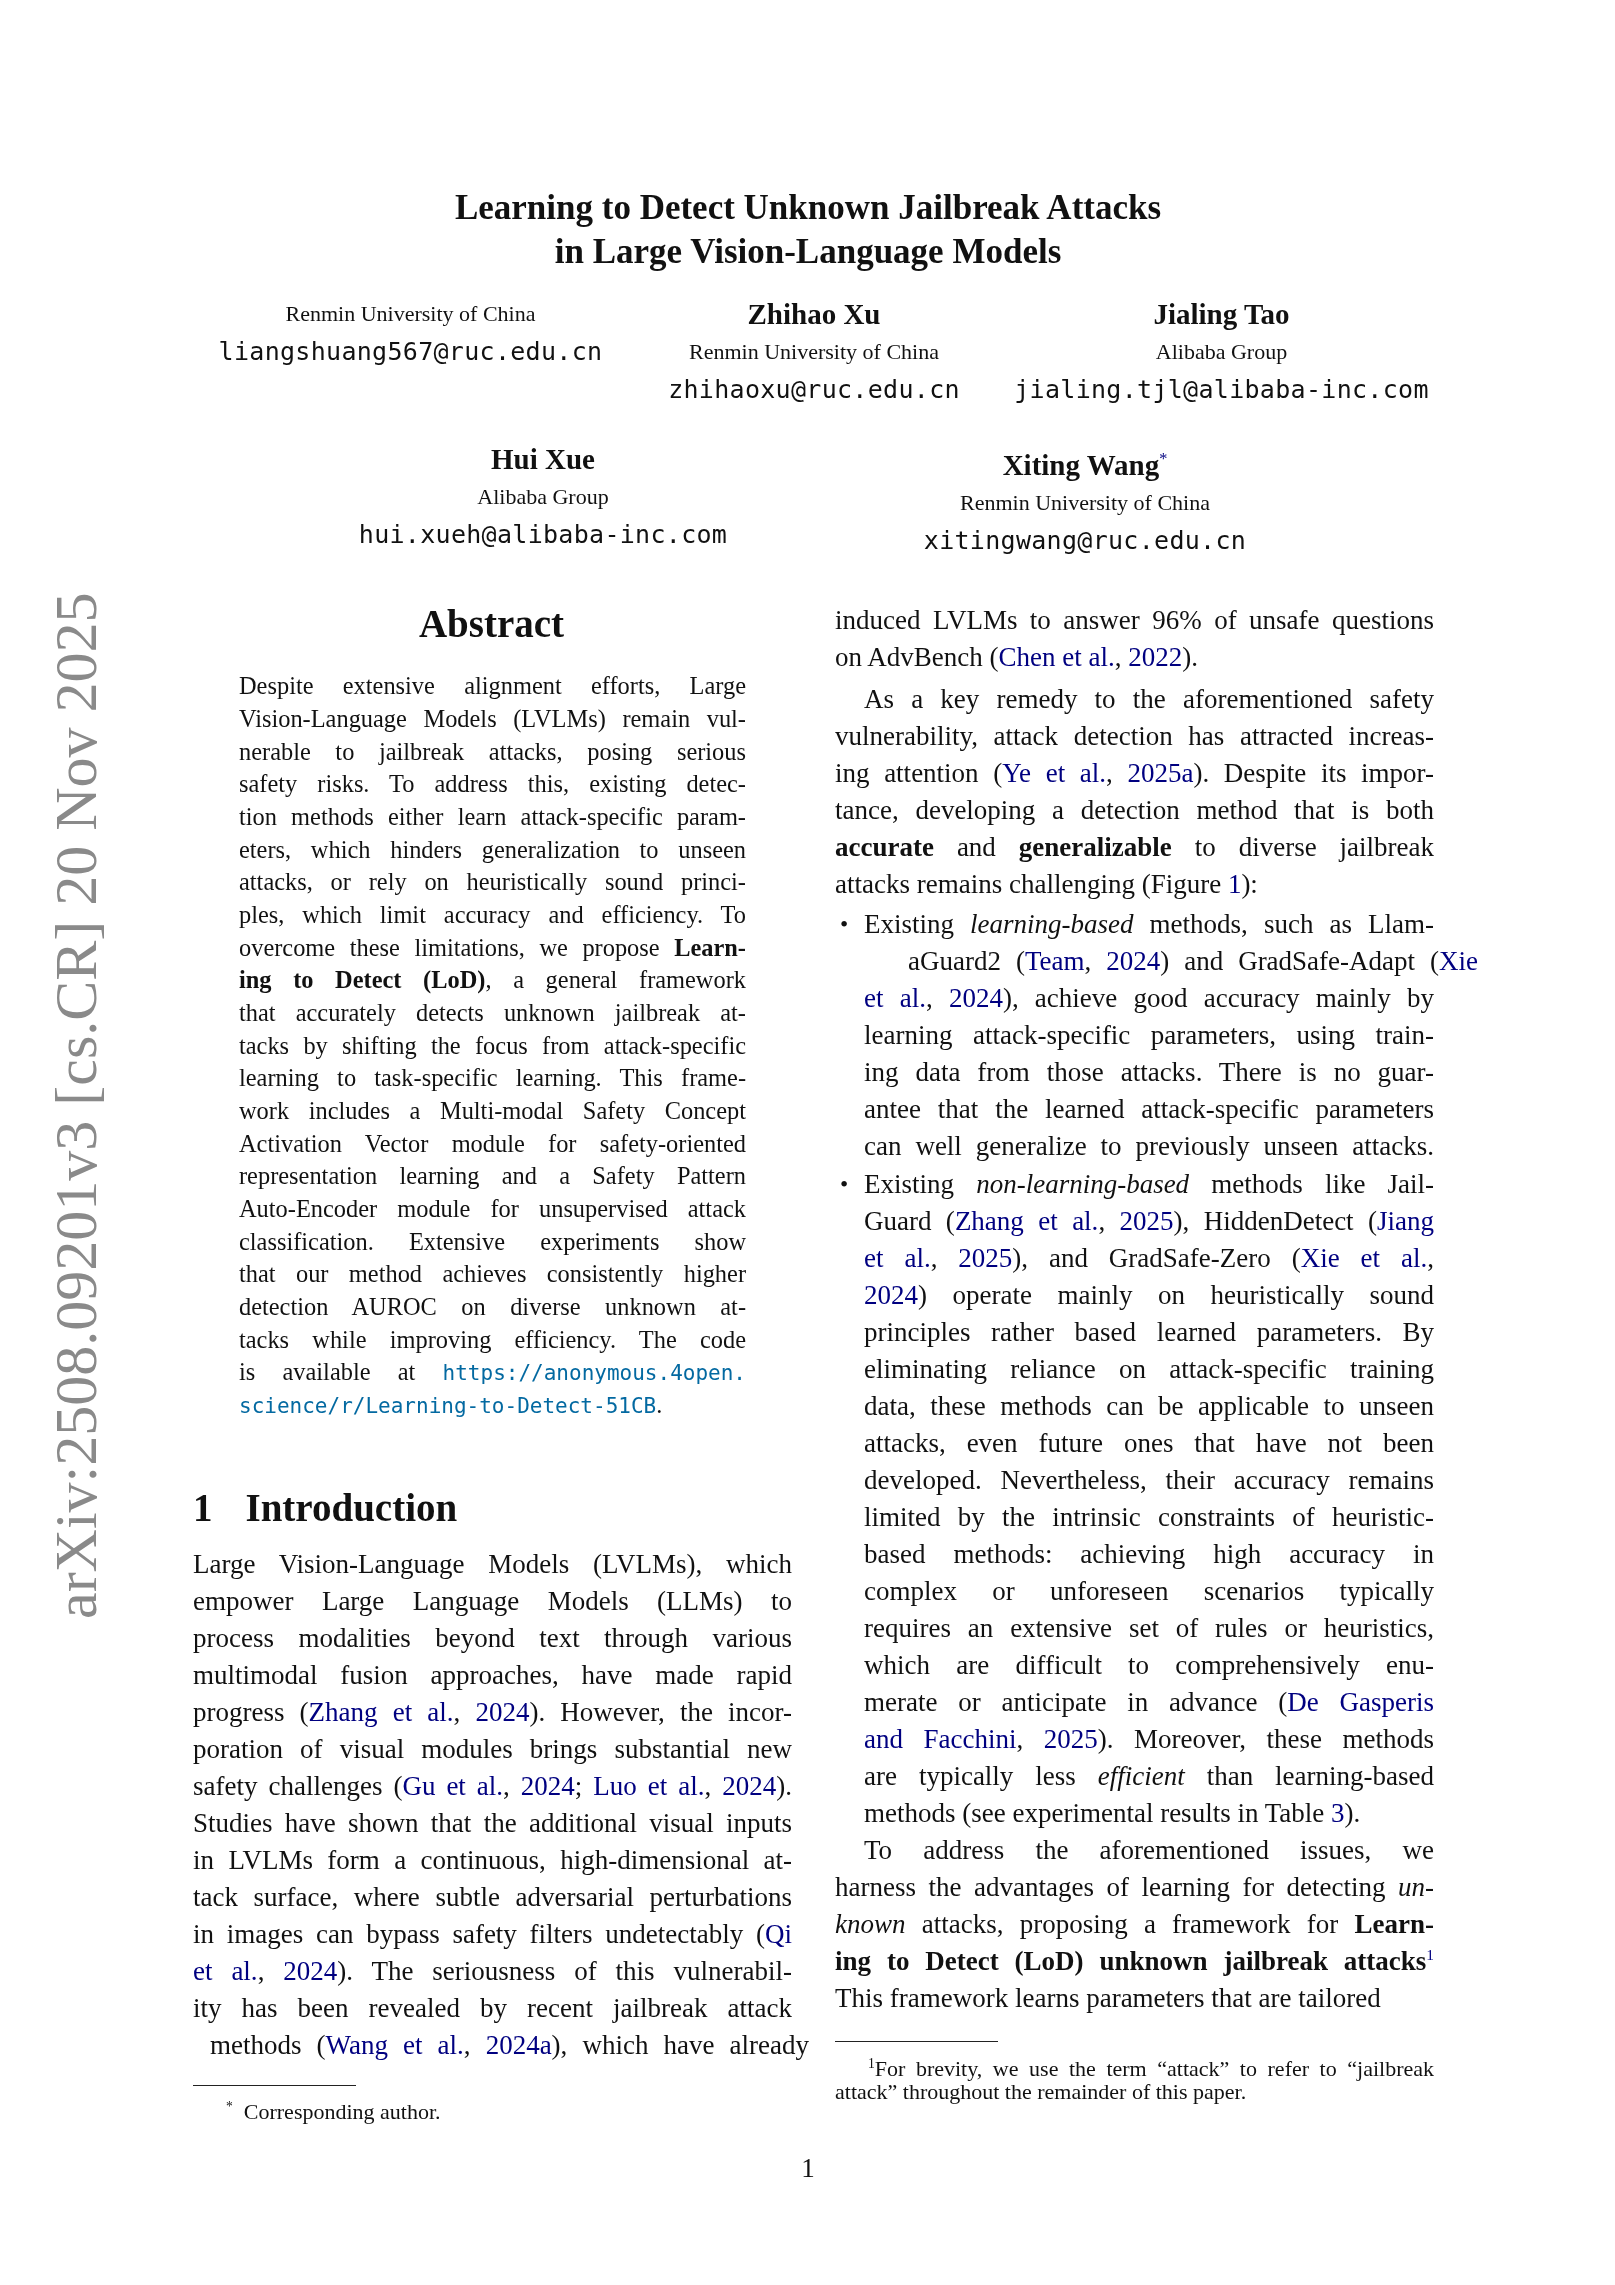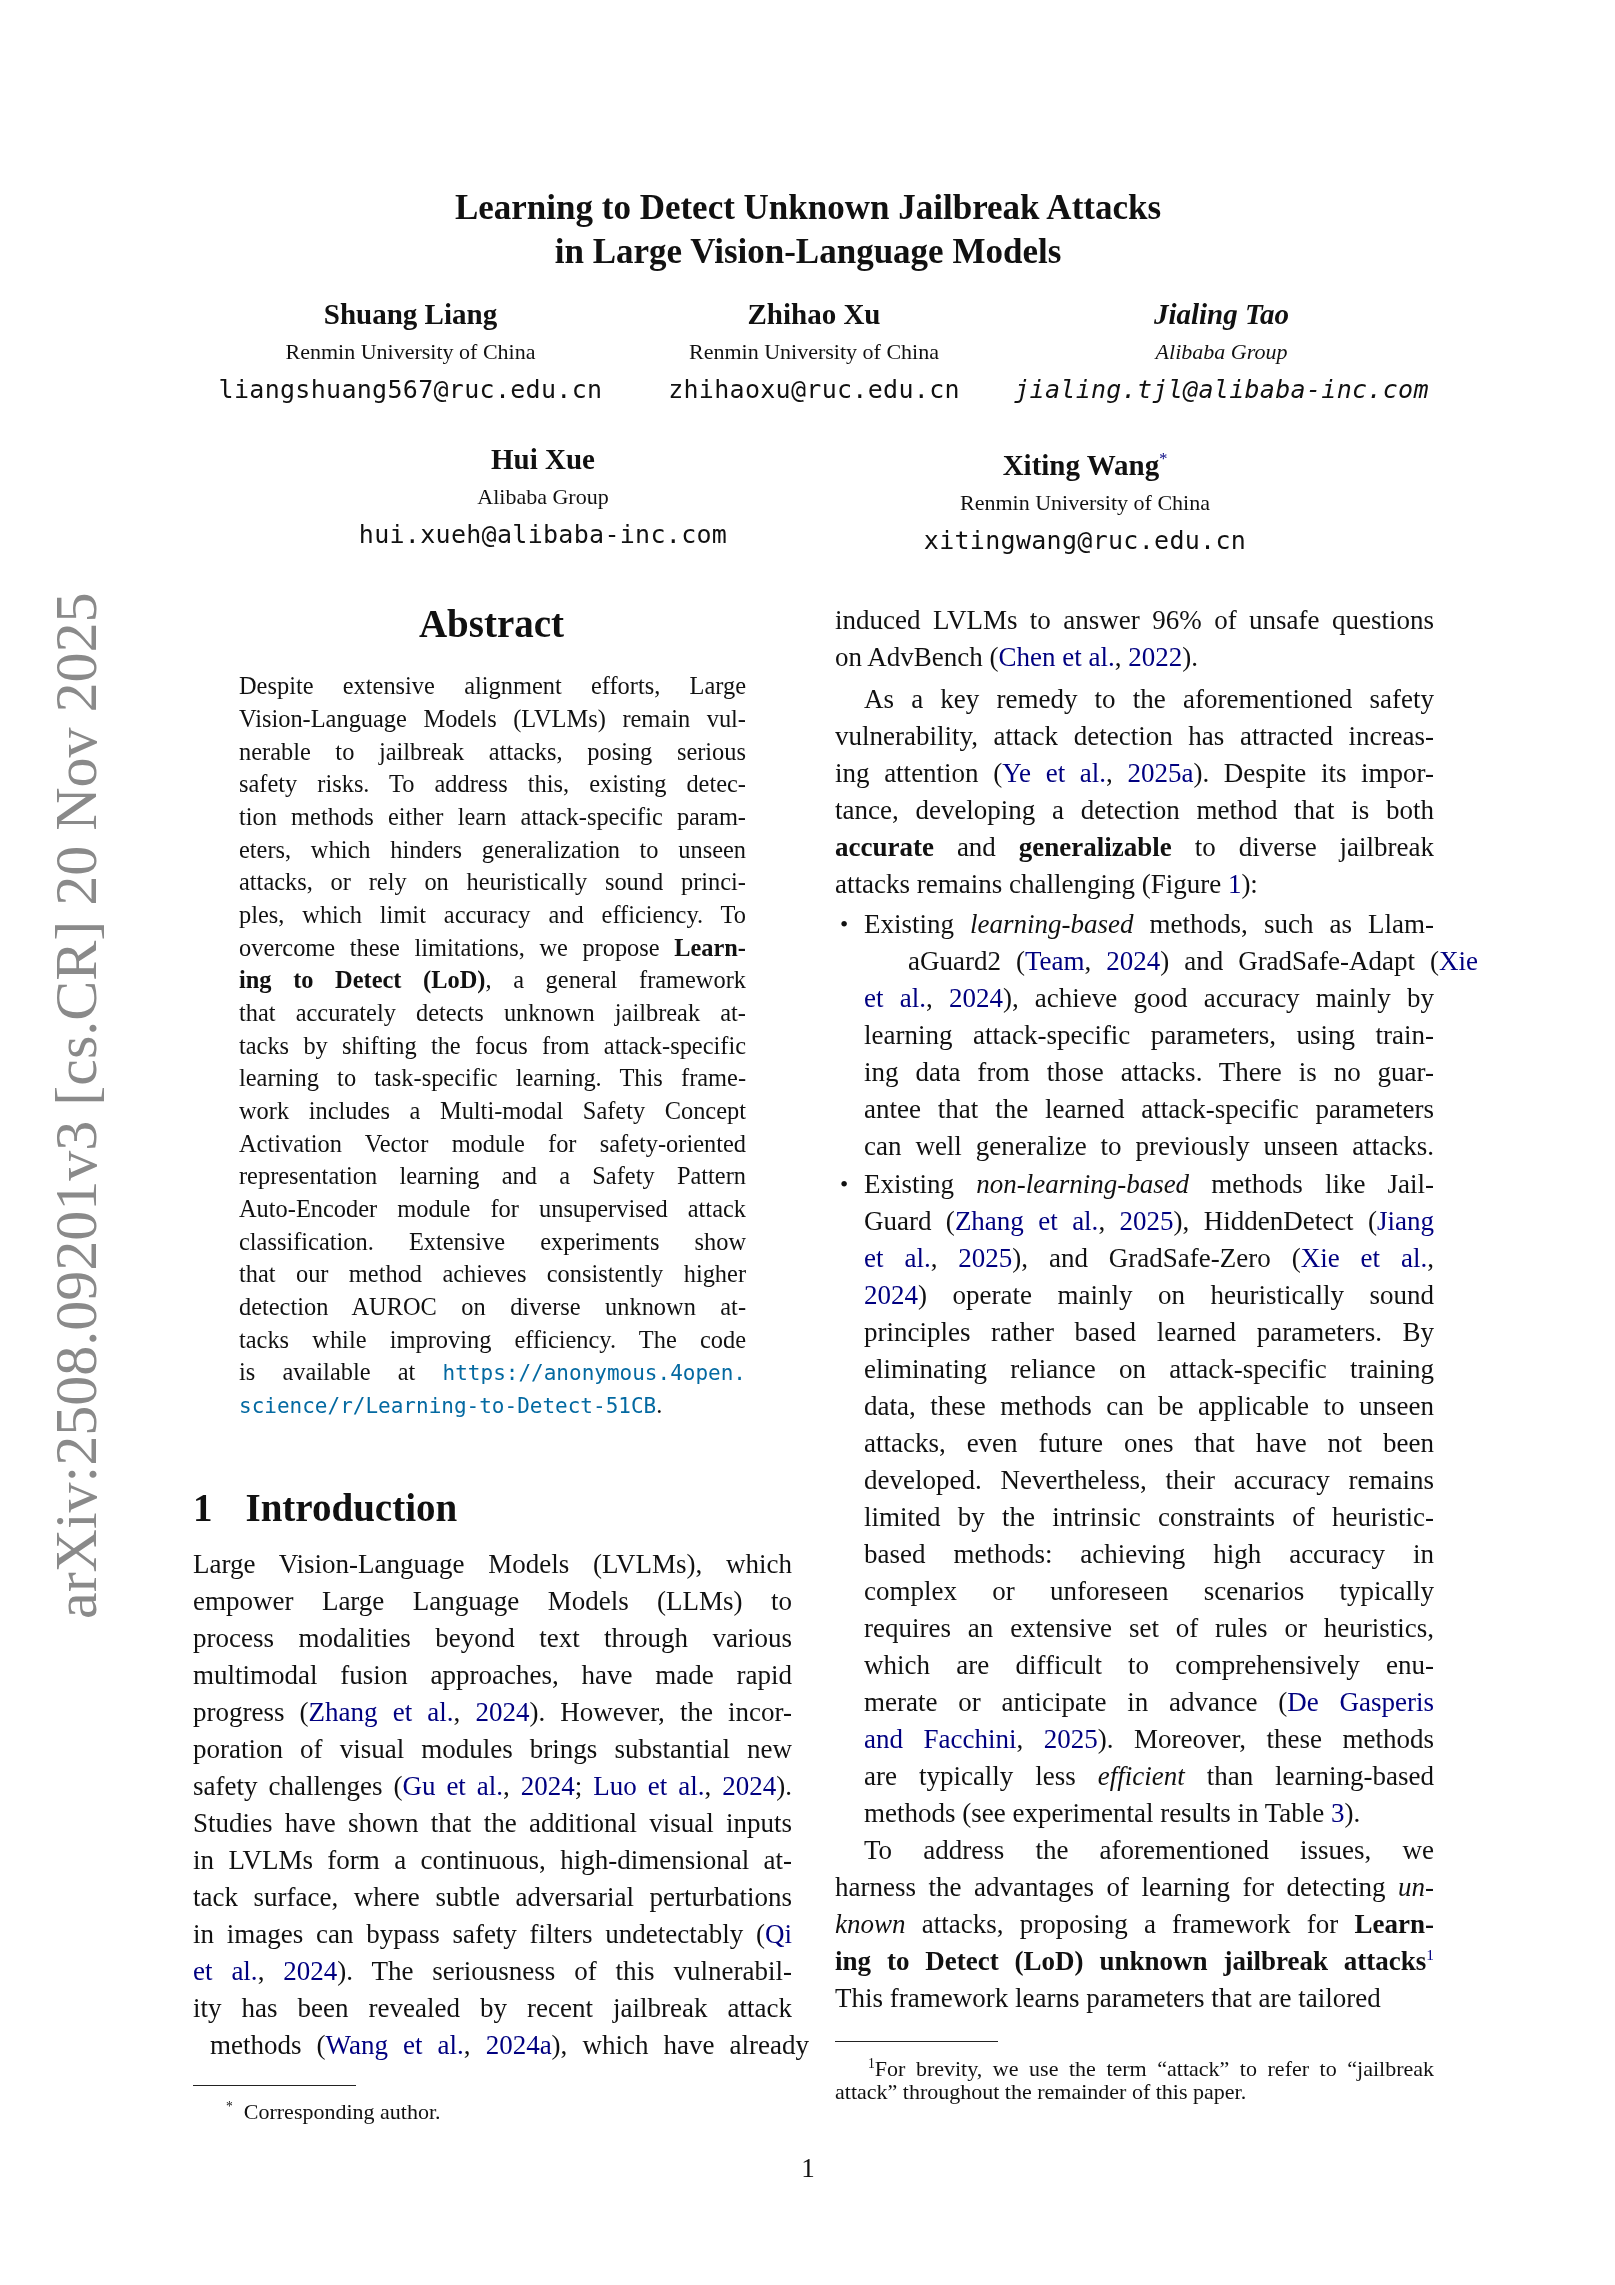--- a/index.html
+++ b/index.html
@@ -32,30 +32,29 @@
 </style>
 </head>
 <body>
 
 <div class="arxiv">arXiv:2508.09201v3  [cs.CR]  20 Nov 2025</div>
 
 <div class="abs title" style="top:188px;">Learning to Detect Unknown Jailbreak Attacks</div>
 <div class="abs title" style="top:232px;">in Large Vision-Language Models</div>
 
 <div class="author" style="left:215px; width:391px; top:295px;">
-  <div class="name">Shuang Liang</div>
   <div class="aff">Renmin University of China</div>
   <div class="email">liangshuang567@ruc.edu.cn</div>
 </div>
 <div class="author" style="left:615px; width:398px; top:295px;">
   <div class="name">Zhihao Xu</div>
   <div class="aff">Renmin University of China</div>
   <div class="email">zhihaoxu@ruc.edu.cn</div>
 </div>
-<div class="author" style="left:1000px; width:443px; top:295px;font-style:italic;">
+<div class="author" style="left:1000px; width:443px; top:295px;">
   <div class="name">Jialing Tao</div>
   <div class="aff">Alibaba Group</div>
   <div class="email">jialing.tjl@alibaba-inc.com</div>
 </div>
 
 <div class="author" style="left:326px; width:434px; top:440px;">
   <div class="name">Hui Xue</div>
   <div class="aff">Alibaba Group</div>
   <div class="email">hui.xueh@alibaba-inc.com</div>
 </div>

